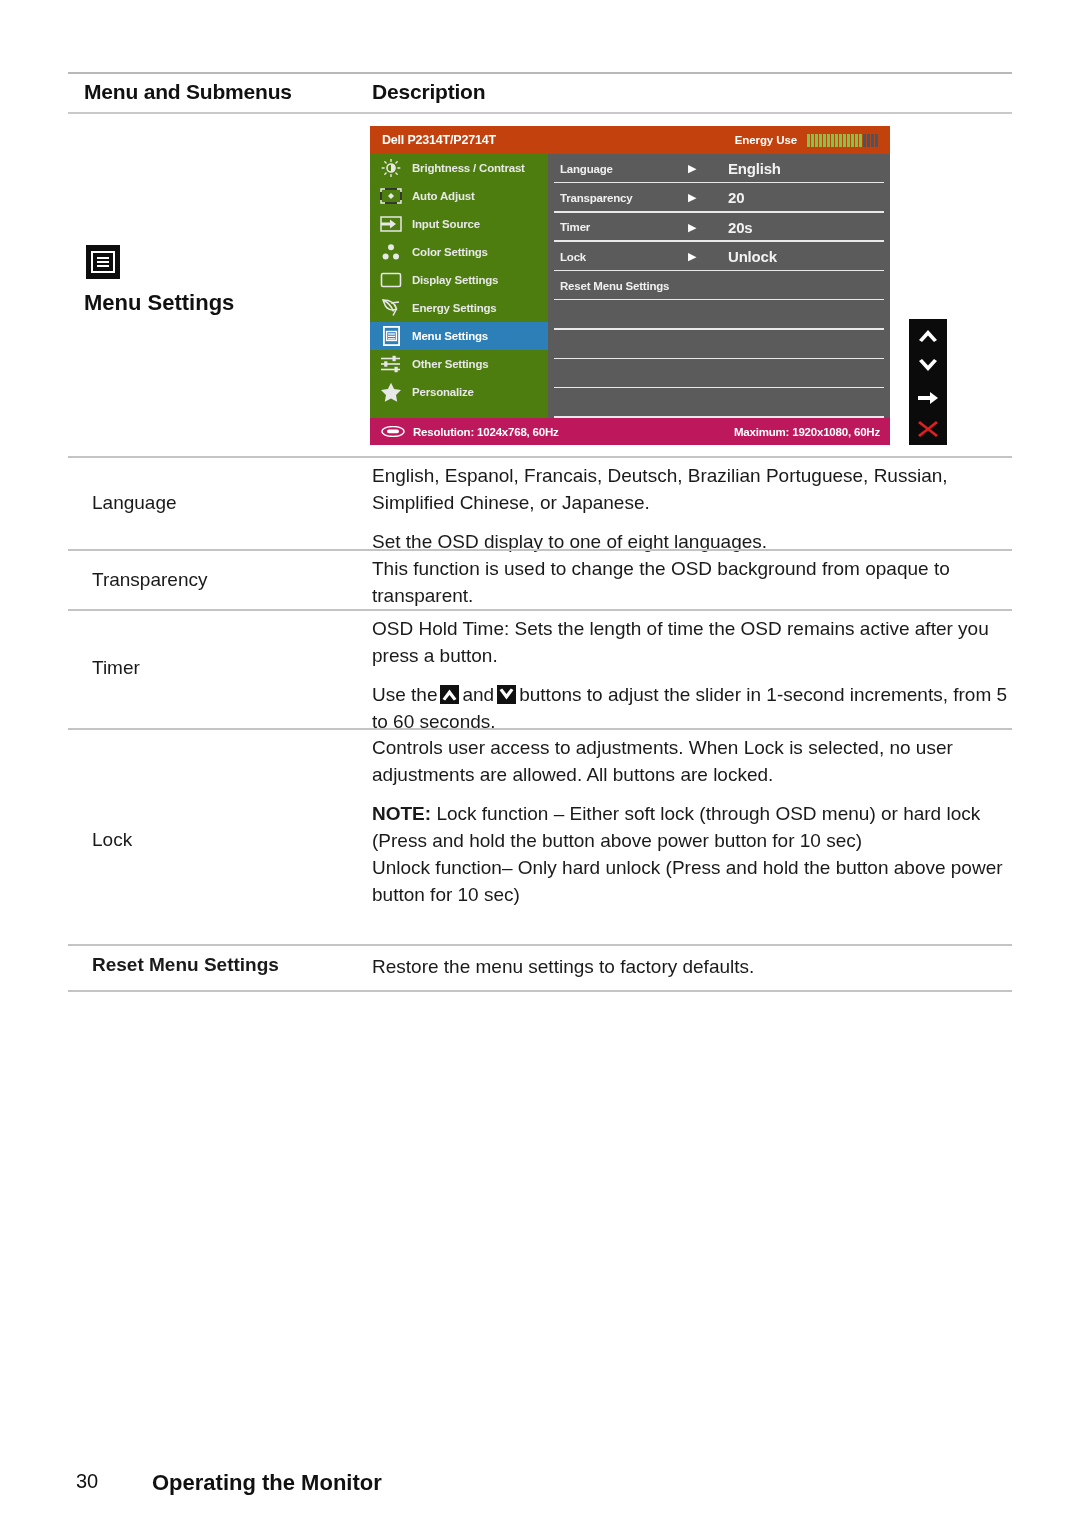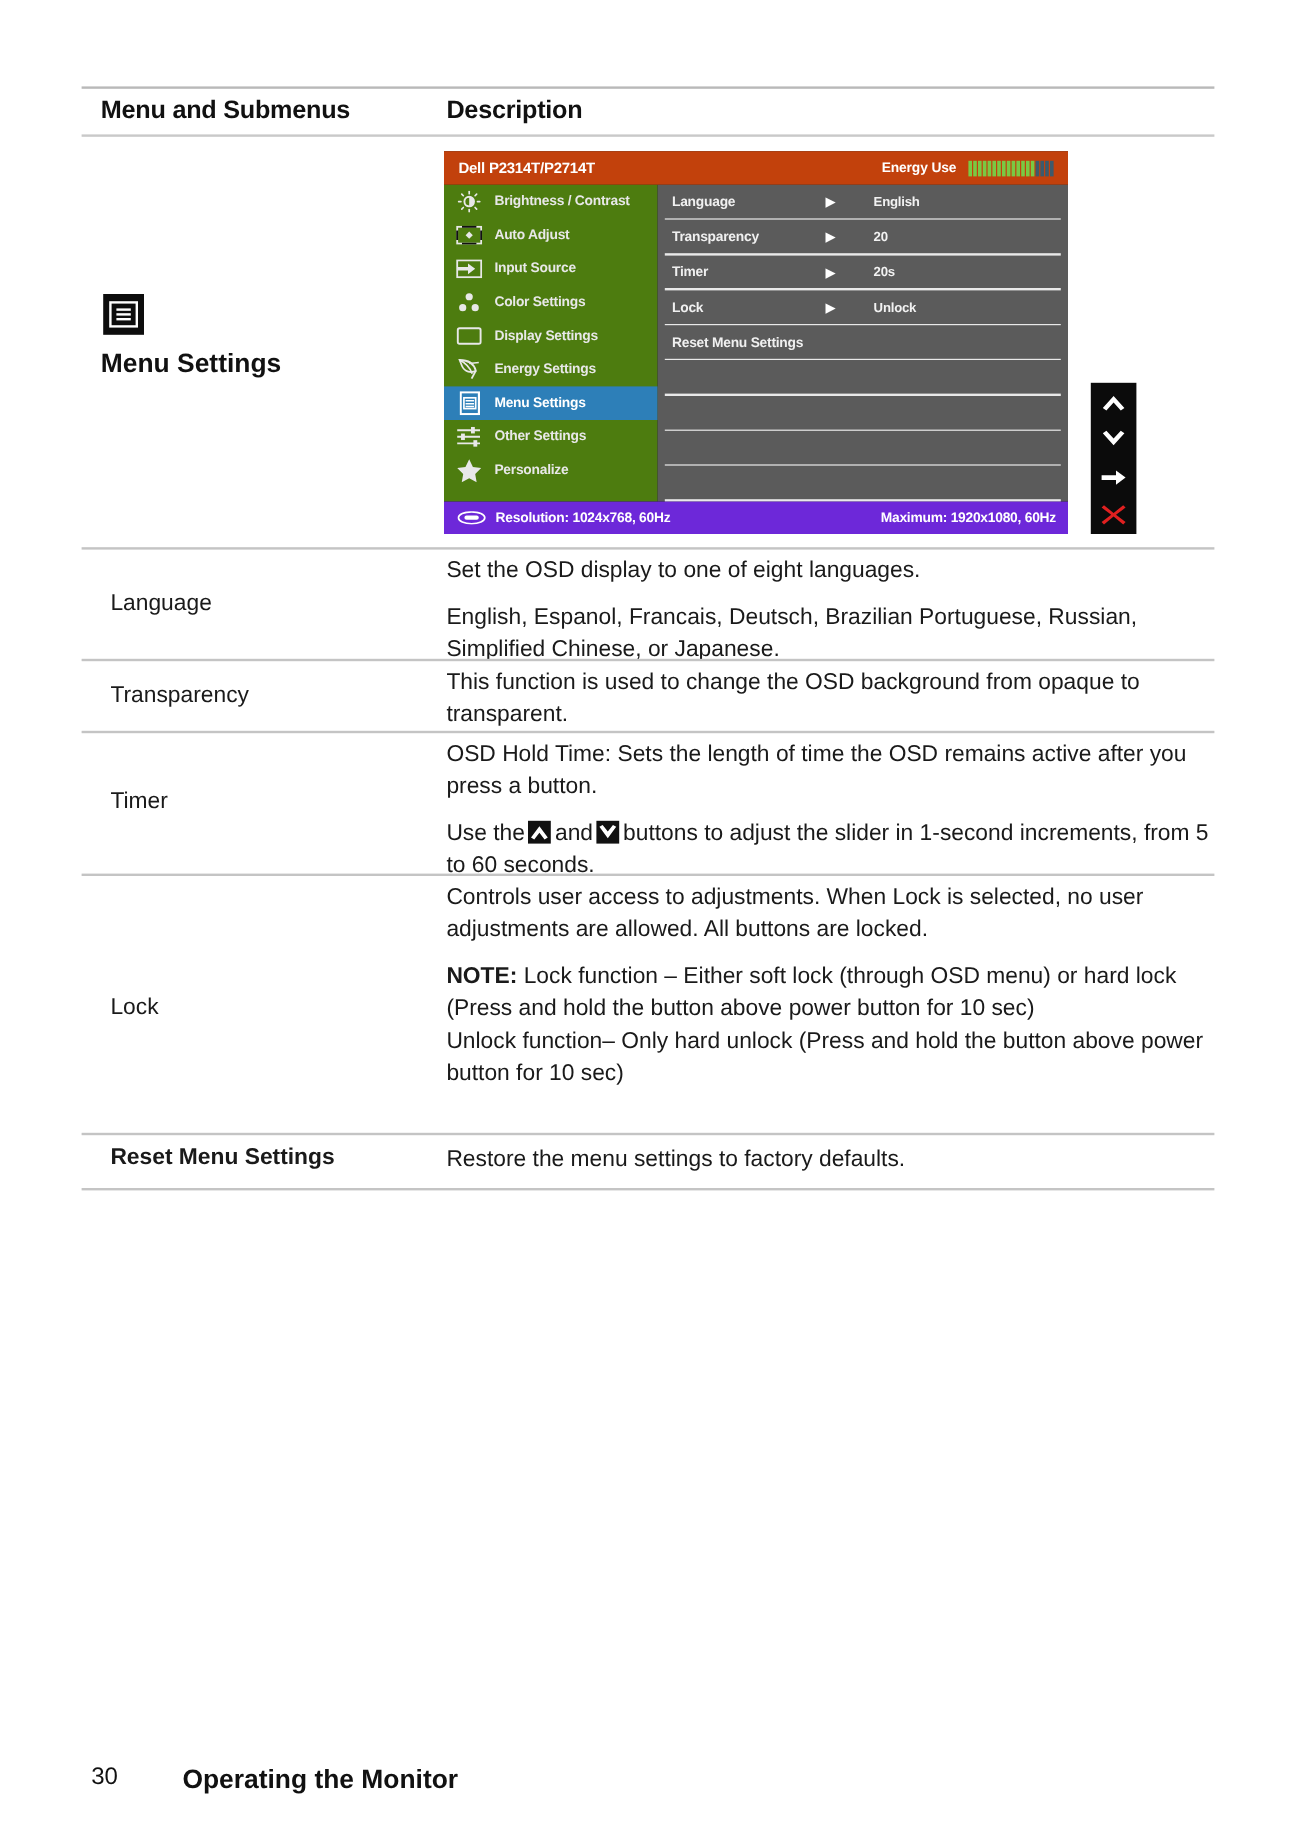--- a/index.html
+++ b/index.html
@@ -196,41 +196,41 @@
     white-space: nowrap;
   }
   .osd-row .r-arrow {
     width: 40px;
     color: #ffffff;
     font-size: 11px;
     text-align: left;
   }
   .osd-row .r-value {
     color: #f2f2f2;
-    font-size: 11px;
+    font-size: 15px;
     font-weight: bold;
     letter-spacing: -0.2px;
     white-space: nowrap;
   }
   .osd-row::after {
     content: "";
     position: absolute;
     left: 6px;
     bottom: 0;
     width: 330px;
     height: 1.5px;
     background: #e9e9e9;
   }
 
   .osd-footer {
     position: absolute;
     left: 0; top: 292px;
     width: 520px;
     height: 27px;
-    background: #6d28d9;
+    background: #be185d;
     display: flex;
     align-items: center;
   }
   .osd-footer .vga {
     margin-left: 10px;
     width: 26px;
     height: 12px;
     display: flex;
     align-items: center;
     justify-content: center;
@@ -574,22 +574,22 @@
       <svg width="22" height="20" viewBox="0 0 22 20">
           <path d="M3 2 L11 8.5 L19 2 L21 4 L13 10 L21 16 L19 18 L11 11.5 L3 18 L1 16 L9 10 L1 4 Z" fill="#e02020"></path>
         </svg>
     </div>
   </div>
 
   <div class="trow" style="top:456px;">
     <div class="rule"></div>
     <div class="rowlabel" style="top:36px;">Language</div>
     <div class="rowdesc" style="top:6px;">
+      <p>English, Espanol, Francais, Deutsch, Brazilian Portuguese, Russian, Simplified Chinese, or Japanese.</p>
       <p>Set the OSD display to one of eight languages.</p>
-      <p>English, Espanol, Francais, Deutsch, Brazilian Portuguese, Russian, Simplified Chinese, or Japanese.</p>
     </div>
   </div>
 
   <div class="trow" style="top:549px;">
     <div class="rule"></div>
     <div class="rowlabel" style="top:20px;">Transparency</div>
     <div class="rowdesc" style="top:6px;">
       <p>This function is used to change the OSD background from opaque to transparent.</p>
     </div>
   </div>

